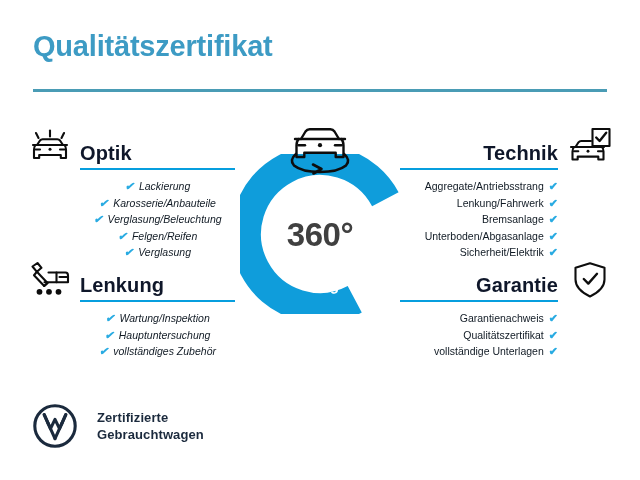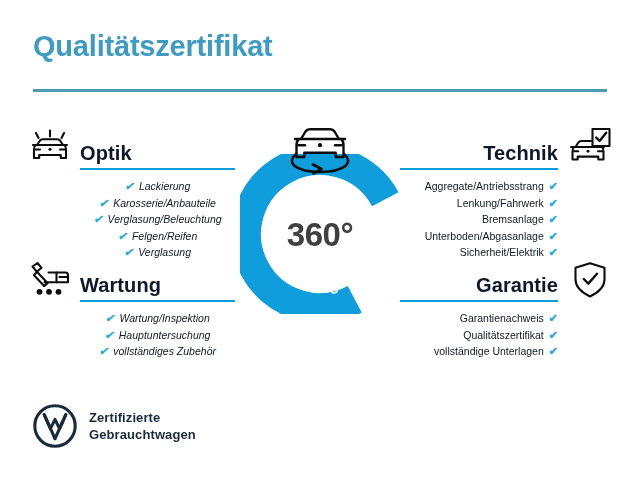--- a/index.html
+++ b/index.html
@@ -143,21 +143,21 @@
     height: 66px;
   }
 
   
   .footer {
     position: absolute;
     left: 33px;
     top: 404px;
     display: flex;
     align-items: center;
-    gap: 12px;
+    gap: 20px;
   }
   .vw-mark { width: 44px; height: 44px; }
   .footer-text {
     font-size: 13px;
     font-weight: bold;
     line-height: 17px;
     color: #1b2a3d;
     letter-spacing: 0.1px;
   }
   .footer-text div { white-space: nowrap; }
@@ -207,21 +207,21 @@
       <path d="M22.5 14.5 L39.5 14.5 Q42 14.5 42 17.6 L42 24.3 L18.5 24.3"></path>
       <path d="M30.5 14.5 L30.5 24.3"></path>
       <path d="M42 19 L33.5 19"></path>
       <circle cx="13.5" cy="33.8" r="2.9" fill="#0d0d0d" stroke="none"></circle>
       <circle cx="23" cy="33.8" r="2.9" fill="#0d0d0d" stroke="none"></circle>
       <circle cx="32.5" cy="33.8" r="2.9" fill="#0d0d0d" stroke="none"></circle>
     </svg>
   </div>
   <div class="section sec-left" style="left:80px; top:272px; width:155px;">
     <div class="section-head">
-      <div class="section-title">Wartung</div>
+      <div class="section-title">Lenkung</div>
       <div class="section-rule"></div>
     </div>
     <div class="items">
       <div class="item"><span class="chk">✔</span><span>Wartung/Inspektion</span></div>
       <div class="item"><span class="chk">✔</span><span>Hauptuntersuchung</span></div>
       <div class="item"><span class="chk">✔</span><span>vollständiges Zubehör</span></div>
     </div>
   </div>
 
   <div class="sec-icon" style="left:566px; top:124px;">

